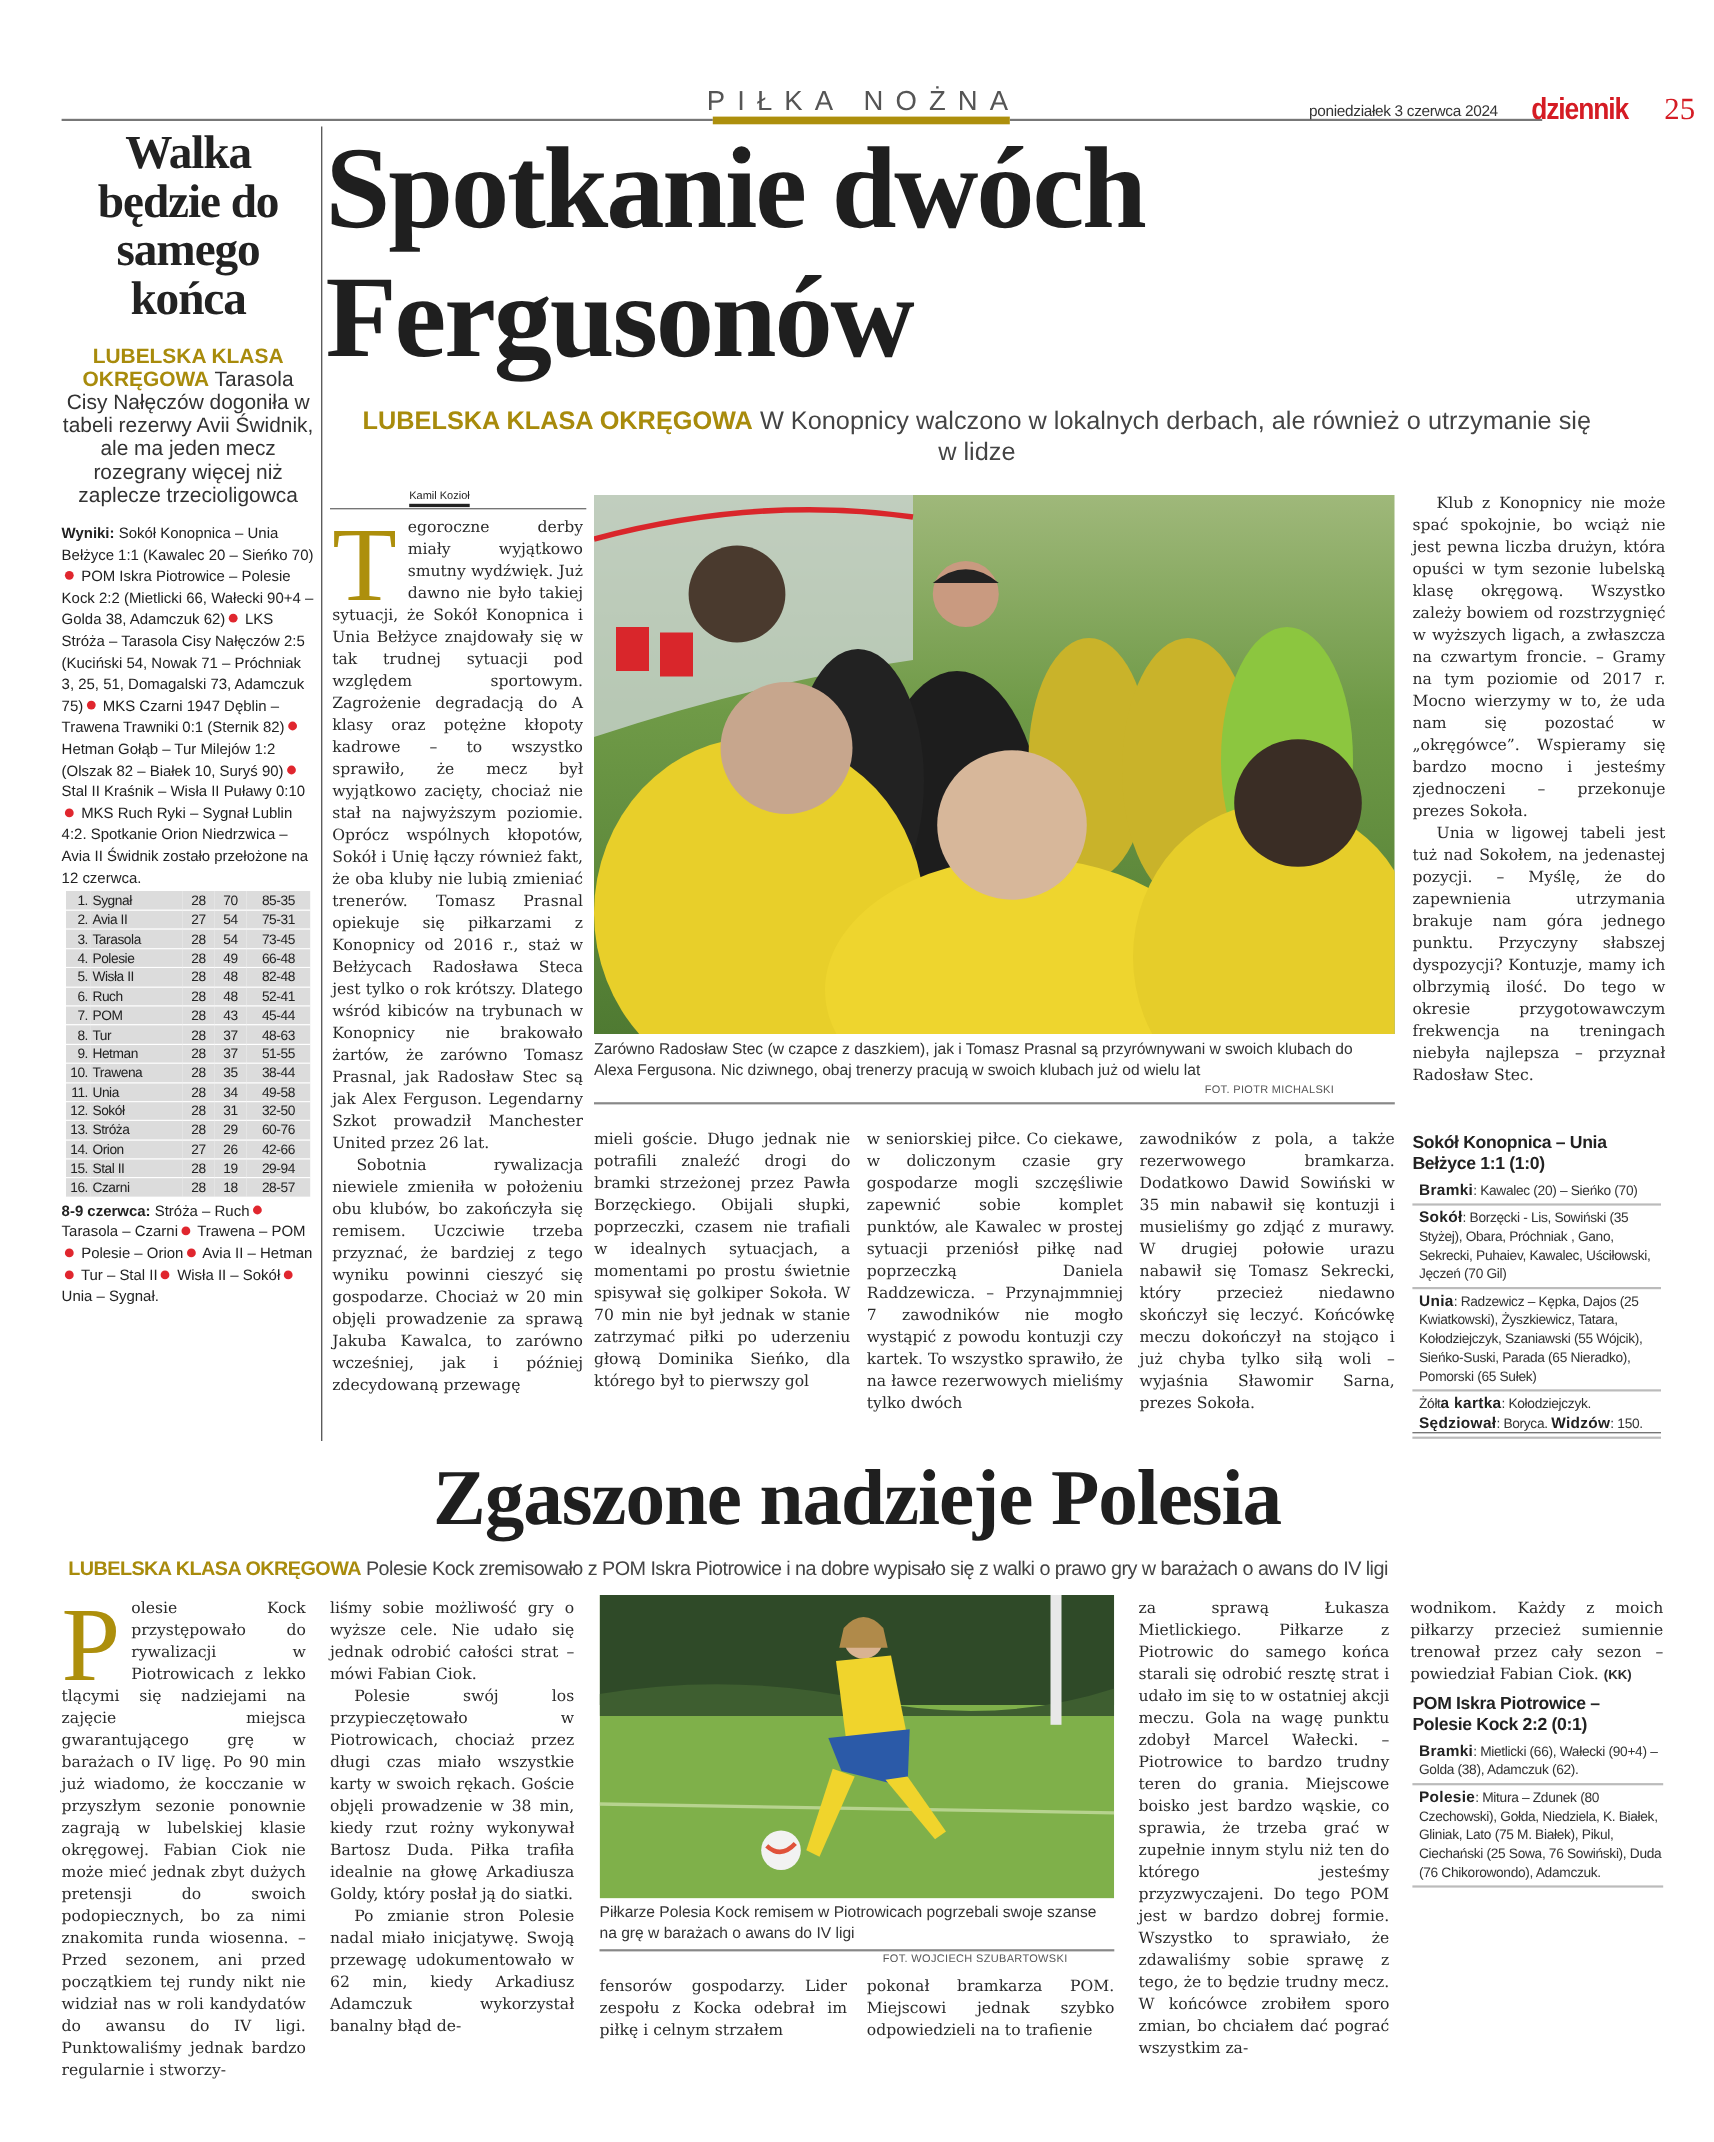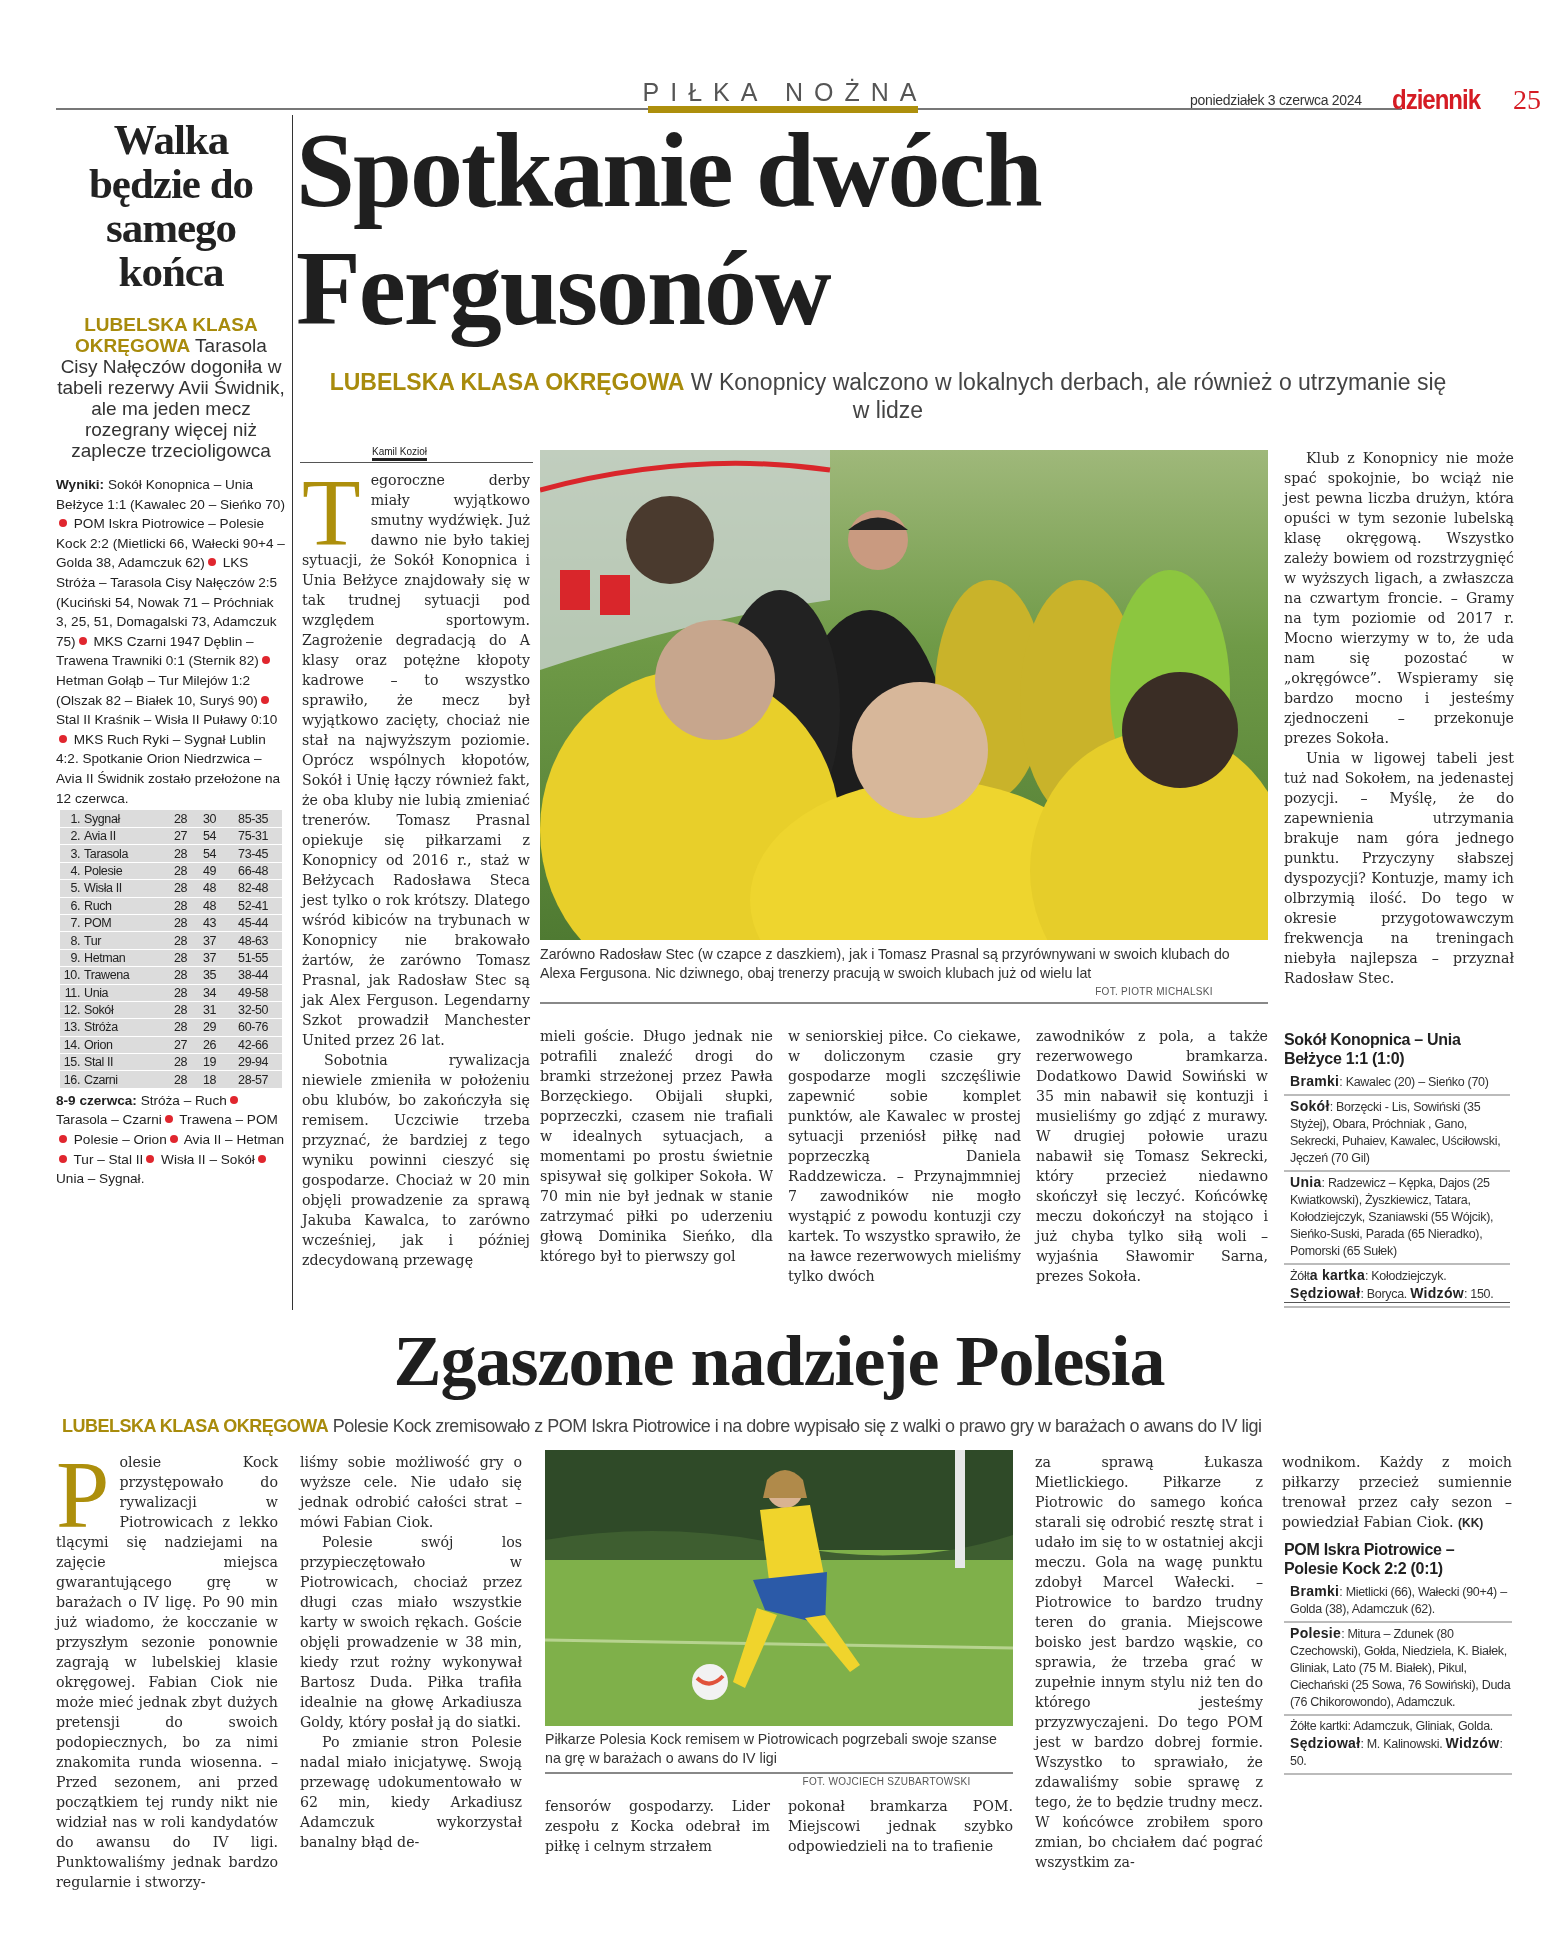--- a/index.html
+++ b/index.html
@@ -85,21 +85,21 @@
     <span>Hetman Gołąb – Tur Milejów 1:2 (Olszak 82 – Białek 10, Suryś 90)</span><span class="dot"></span>
     <span>Stal II Kraśnik – Wisła II Puławy 0:10</span><span class="dot"></span>
     <span>MKS Ruch Ryki – Sygnał Lublin 4:2. Spotkanie Orion Niedrzwica – Avia II Świdnik zostało przełożone na 12 czerwca.</span>
   </div>
   <table class="standings">
     <tbody id="standings-body">
         <tr>
           <td class="n">1.</td>
           <td>Sygnał</td>
           <td class="c">28</td>
-          <td class="c">30</td>
+          <td class="c">70</td>
           <td class="c">85-35</td>
         </tr>
         <tr>
           <td class="n">2.</td>
           <td>Avia II</td>
           <td class="c">27</td>
           <td class="c">54</td>
           <td class="c">75-31</td>
         </tr>
         <tr>
@@ -336,17 +336,13 @@
   <p class="noind">za sprawą Łukasza Mietlickiego. Piłkarze z Piotrowic do samego końca starali się odrobić resztę strat i udało im się to w ostatniej akcji meczu. Gola na wagę punktu zdobył Marcel Wałecki. – Piotrowice to bardzo trudny teren do grania. Miejscowe boisko jest bardzo wąskie, co sprawia, że trzeba grać w zupełnie innym stylu niż ten do którego jesteśmy przyzwyczajeni. Do tego POM jest w bardzo dobrej formie. Wszystko to sprawiało, że zdawaliśmy sobie sprawę z tego, że to będzie trudny mecz. W końcówce zrobiłem sporo zmian, bo chciałem dać pograć wszystkim za-</p>
 </div>
 <div class="abs col" style="left:1282px; top:1452px; width:230px;">
   <p class="noind"><span>wodnikom. Każdy z moich piłkarzy przecież sumiennie trenował przez cały sezon – powiedział Fabian Ciok.</span> <b class="sans" style="font-size:12px">(KK)</b></p>
 </div>
 
 <div class="abs facts" style="left:1284px; top:1540px; width:228px;">
   <h4>POM Iskra Piotrowice – Polesie Kock 2:2 (0:1)</h4>
   <div class="row"><b>Bramki</b><span>: Mietlicki (66), Wałecki (90+4) – Golda (38), Adamczuk (62).</span></div>
   <div class="row"><b>Polesie</b><span>: Mitura – Zdunek (80 Czechowski), Gołda, Niedziela, K. Białek, Gliniak, Lato (75 M. Białek), Pikul, Ciechański (25 Sowa, 76 Sowiński), Duda (76 Chikorowondo), Adamczuk.</span></div>
-  <div class="row">
-    <div>Żółte kartki: Adamczuk, Gliniak, Golda.</div>
-    <b>Sędziował</b><span>: M. Kalinowski. </span><b>Widzów</b><span>: 50.</span>
-  </div>
 </div>
 
 </body></html>

